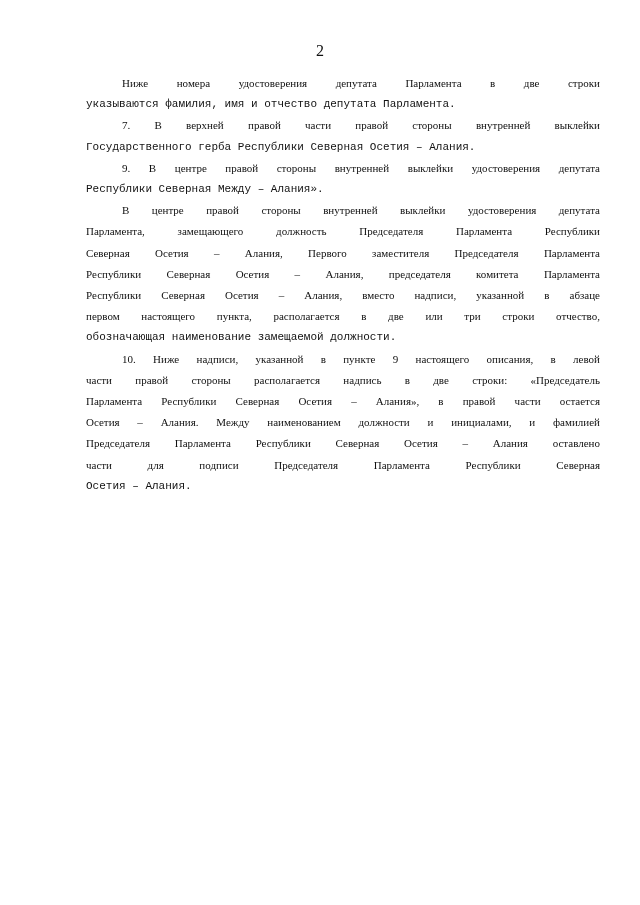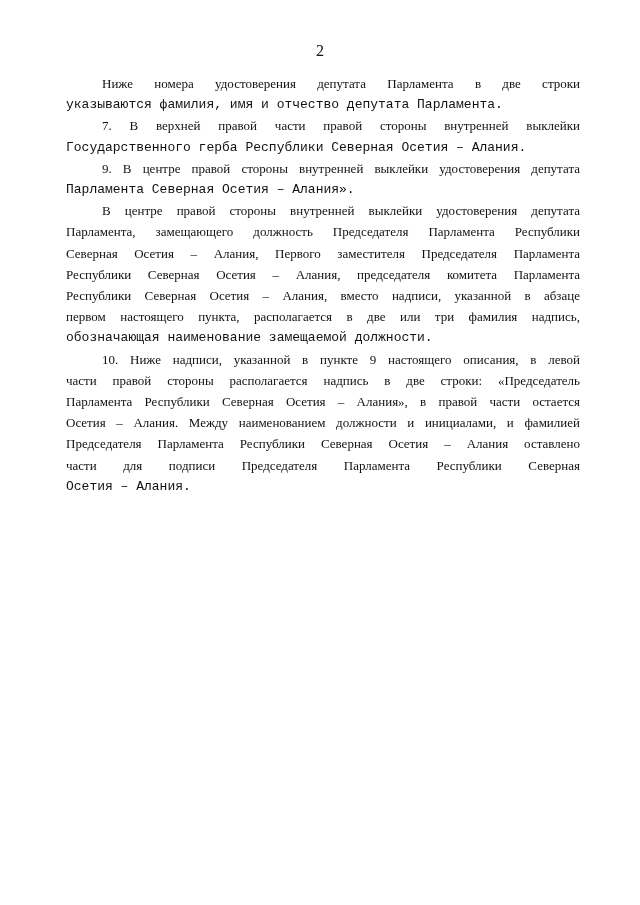--- a/index.html
+++ b/index.html
@@ -5,22 +5,22 @@
   html, body { margin: 0; padding: 0; background: #ffffff; }
   body { width: 640px; height: 905px; position: relative; overflow: hidden; }
   .page {
     position: absolute; left: 0; top: 0; width: 640px; height: 905px; background: #fff;
   }
   .page-number {
     position: absolute; top: 42px; left: 0; width: 640px; text-align: center;
     font-family: "Liberation Serif", serif; font-size: 16px; color: #111;
   }
   .body-text {
-    position: absolute; left: 66px; top: 73px; width: 514px;
-    font-family: "Liberation Serif", serif; font-size: 13px; line-height: 21.2px; color: #111;
+    position: absolute; left: 86px; top: 73px; width: 514px;
+    font-family: "Liberation Serif", serif; font-size: 11px; line-height: 21.2px; color: #111;
   }
   .line { display: block; text-align: justify; text-align-last: justify; white-space: nowrap; }
   .line.last { text-align-last: left; font-family: Liberation Mono, monospace; }
   .line.indent { padding-left: 36px; }
 </style>
 </head>
 <body>
 
 <div class="page">
   <div class="page-number">2</div>
@@ -32,30 +32,30 @@
       <span class="line last">указываются фамилия, имя и отчество депутата Парламента.</span>
     </div>
 
     <div class="para-block">
       <span class="line indent">7. В верхней правой части правой стороны внутренней выклейки</span>
       <span class="line last">Государственного герба Республики Северная Осетия – Алания.</span>
     </div>
 
     <div class="para-block">
       <span class="line indent">9. В центре правой стороны внутренней выклейки удостоверения депутата</span>
-      <span class="line last">Парламента Северная Осетия – Алания».</span>
+      <span class="line last">Республики Северная Между – Алания».</span>
     </div>
 
     <div class="para-block">
       <span class="line indent">В центре правой стороны внутренней выклейки удостоверения депутата</span>
       <span class="line">Парламента, замещающего должность Председателя Парламента Республики</span>
       <span class="line">Северная Осетия – Алания, Первого заместителя Председателя Парламента</span>
       <span class="line">Республики Северная Осетия – Алания, председателя комитета Парламента</span>
       <span class="line">Республики Северная Осетия – Алания, вместо надписи, указанной в абзаце</span>
-      <span class="line">первом настоящего пункта, располагается в две или три фамилия надпись,</span>
+      <span class="line">первом настоящего пункта, располагается в две или три строки отчество,</span>
       <span class="line last">обозначающая наименование замещаемой должности.</span>
     </div>
 
     <div class="para-block">
       <span class="line indent">10. Ниже надписи, указанной в пункте 9 настоящего описания, в левой</span>
       <span class="line">части правой стороны располагается надпись в две строки: «Председатель</span>
       <span class="line">Парламента Республики Северная Осетия – Алания», в правой части остается</span>
       <span class="line">Осетия – Алания. Между наименованием должности и инициалами, и фамилией</span>
       <span class="line">Председателя Парламента Республики Северная Осетия – Алания оставлено</span>
       <span class="line">части для подписи Председателя Парламента Республики Северная</span>

